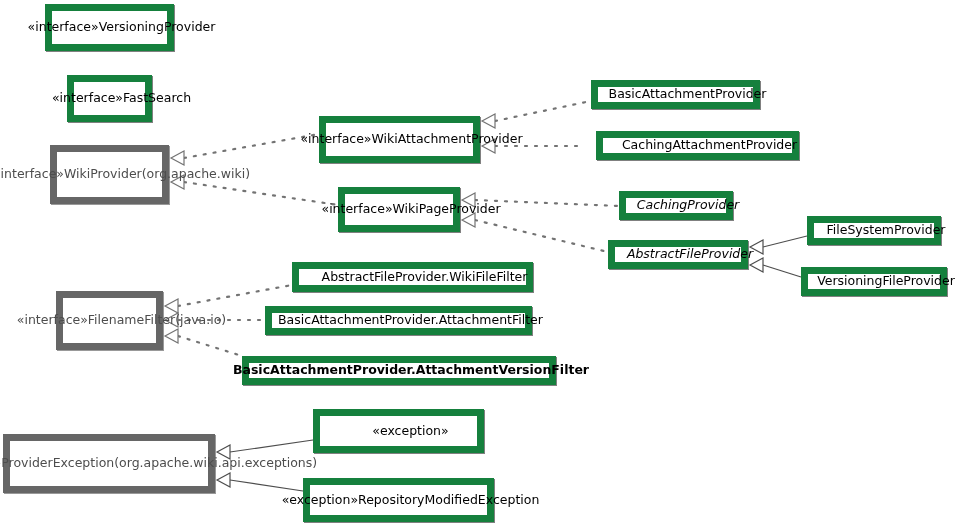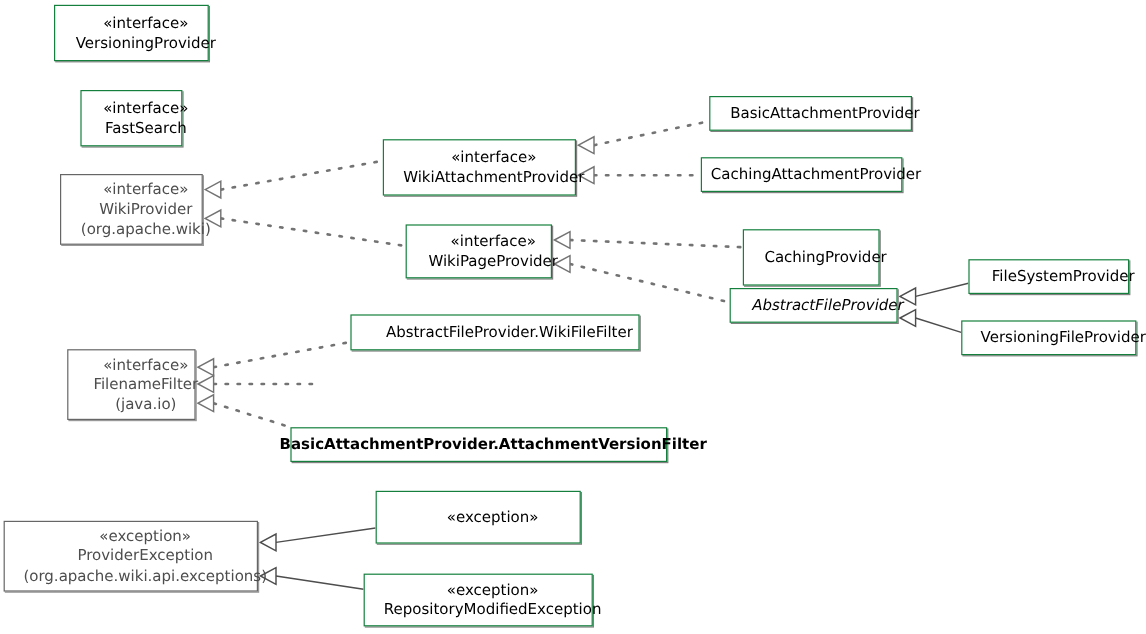--- a/index.html
+++ b/index.html
@@ -22,23 +22,23 @@
     left: 0;
     top: 0;
     width: 955px;
     height: 528px;
     pointer-events: none;
   }
   .node {
     position: absolute;
     box-sizing: border-box;
     background: #ffffff;
-    border: 1px solid #15803d;
+    border: 7px solid #15803d;
     display: flex;
-    flex-direction: column;
+    flex-direction: row;
     align-items: center;
     justify-content: center;
     text-align: center;
     line-height: 1.30;
     font-size: 12.5px;
     color: #000000;
     z-index: 2;
     box-shadow: 1px 1px 0 #808080;
     padding-left: 24px;
   }
@@ -138,43 +138,46 @@
       <span class="stereo">«interface»</span>
       <span class="nm">WikiAttachmentProvider</span>
     </div>
     <div class="node" style="left: 338px; top: 187px; width: 122px; height: 45px;">
       <span class="stereo">«interface»</span>
       <span class="nm">WikiPageProvider</span>
     </div>
     <div class="node" style="left: 591px; top: 80px; width: 169px; height: 29px;">
       <span class="nm">BasicAttachmentProvider</span>
     </div>
-    <div class="node" style="left: 584px; top: 131px; width: 168px; height: 29px;">
+    <div class="node" style="left: 596px; top: 131px; width: 203px; height: 29px;">
       <span class="nm">CachingAttachmentProvider</span>
     </div>
-    <div class="node" style="left: 619px; top: 191px; width: 114px; height: 47px;">
+    <div class="node" style="left: 619px; top: 191px; width: 114px; height: 29px; font-style: italic;">
       <span class="nm">CachingProvider</span>
     </div>
     <div class="node abstract" style="left: 608px; top: 240px; width: 140px; height: 29px;">
       <span class="nm">AbstractFileProvider</span>
     </div>
     <div class="node" style="left: 801px; top: 267px; width: 146px; height: 29px;">
       <span class="nm">VersioningFileProvider</span>
     </div>
     <div class="node" style="left: 807px; top: 216px; width: 134px; height: 29px;">
       <span class="nm">FileSystemProvider</span>
     </div>
     <div class="node gray" style="left: 56px; top: 291px; width: 107px; height: 59px;">
       <span class="stereo">«interface»</span>
       <span class="nm">FilenameFilter</span>
       <span class="pkg">(java.io)</span>
     </div>
     <div class="node" style="left: 292px; top: 262px; width: 241px; height: 30px;">
       <span class="nm">AbstractFileProvider.WikiFileFilter</span>
     </div>
+    <div class="node" style="left: 265px; top: 306px; width: 267px; height: 29px;">
+      <span class="nm">BasicAttachmentProvider.AttachmentFilter</span>
+    </div>
     <div class="node" style="left: 242px; top: 356px; width: 314px; height: 29px; font-weight: bold;">
       <span class="nm">BasicAttachmentProvider.AttachmentVersionFilter</span>
     </div>
     <div class="node gray" style="left: 3px; top: 434px; width: 212px; height: 59px;">
       <span class="stereo">«exception»</span>
       <span class="nm">ProviderException</span>
       <span class="pkg">(org.apache.wiki.api.exceptions)</span>
     </div>
     <div class="node" style="left: 313px; top: 409px; width: 171px; height: 44px;">
       <span class="stereo">«exception»</span>

